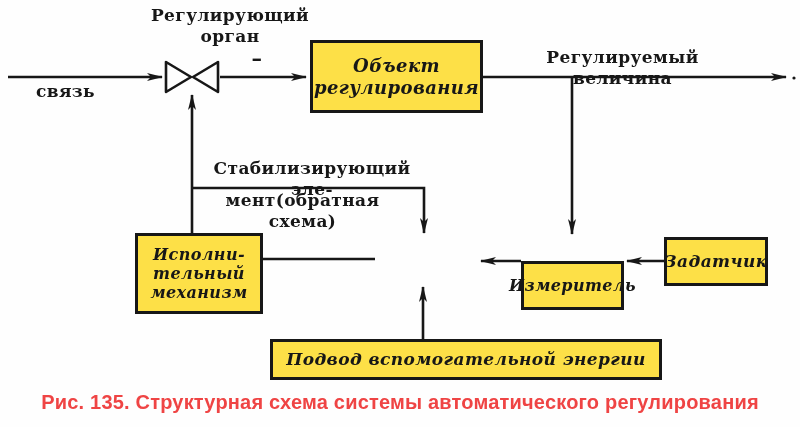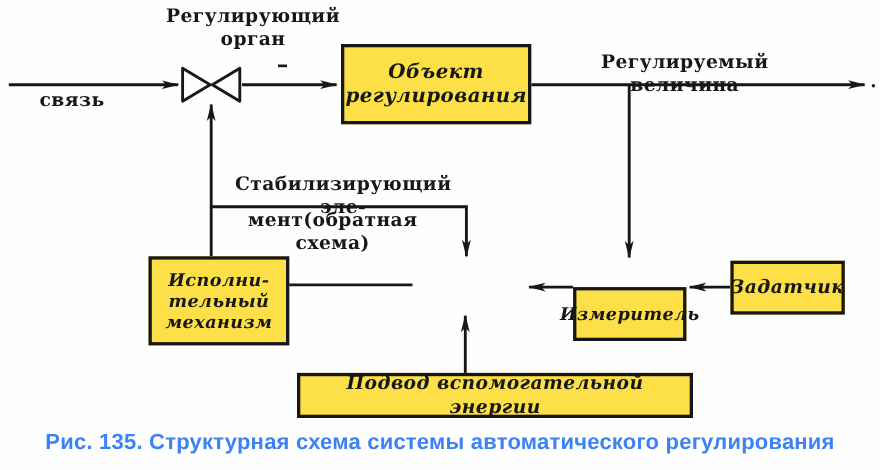--- a/index.html
+++ b/index.html
@@ -46,42 +46,42 @@
     text-align: center;
     white-space: pre-line;
     line-height: 1.25;
     letter-spacing: 0.4px;
   }
   .block-control-object  { left: 310px; top: 40px;  width: 173px; height: 73px; font-size: 18px; }
   .block-actuator        { left: 135px; top: 233px; width: 128px; height: 81px; font-size: 16px; }
   .block-amplifier       { left: 375px; top: 236px; width: 103px; height: 48px; font-size: 17px; }
   .block-measurer        { left: 521px; top: 237px; width: 103px; height: 49px; font-size: 16px; margin-top: 24px; }
   .block-setter          { left: 664px; top: 237px; width: 104px; height: 49px; font-size: 17px; text-align: center; }
-  .block-aux-energy      { left: 270px; top: 339px; width: 360px; height: 41px; font-size: 17px; }
+  .block-aux-energy      { left: 270px; top: 339px; width: 392px; height: 41px; font-size: 17px; }
 
   .label-regulating-organ       { left: 145px; top: 5px;   width: 170px; }
   .label-regulated-flow-top     { left: 8px;   top: 45px;  width: 148px; }
   .label-regulated-flow-bottom  { left: 18px;  top: 81px;  width: 95px;  }
   .label-minus-mark             { left: 243px; top: 45px;  width: 28px; font-size: 21px; }
   .label-regulated-value        { left: 495px; top: 47px;  width: 255px; }
   .label-stabilizing-top        { left: 192px; top: 158px; width: 240px; }
   .label-stabilizing-bottom     { left: 200px; top: 190px; width: 205px; }
 
   .figure-caption {
     position: absolute;
     z-index: 3;
     left: 0; top: 391px;
     width: 800px;
     text-align: center;
     font-family: "Liberation Sans", sans-serif;
     font-weight: bold;
     font-style: normal;
     font-size: 20px;
     letter-spacing: 0.2px;
-    color: #3b82f6;
+    color: #ef4444;
   }
 </style>
 </head>
 <body>
 
 <div class="stage">
 
   <svg class="lines-layer" viewBox="0 0 800 427" xmlns="http://www.w3.org/2000/svg">
     <defs>
       <marker id="arr" markerUnits="userSpaceOnUse" markerWidth="18" markerHeight="10" refX="15" refY="5" orient="auto">

